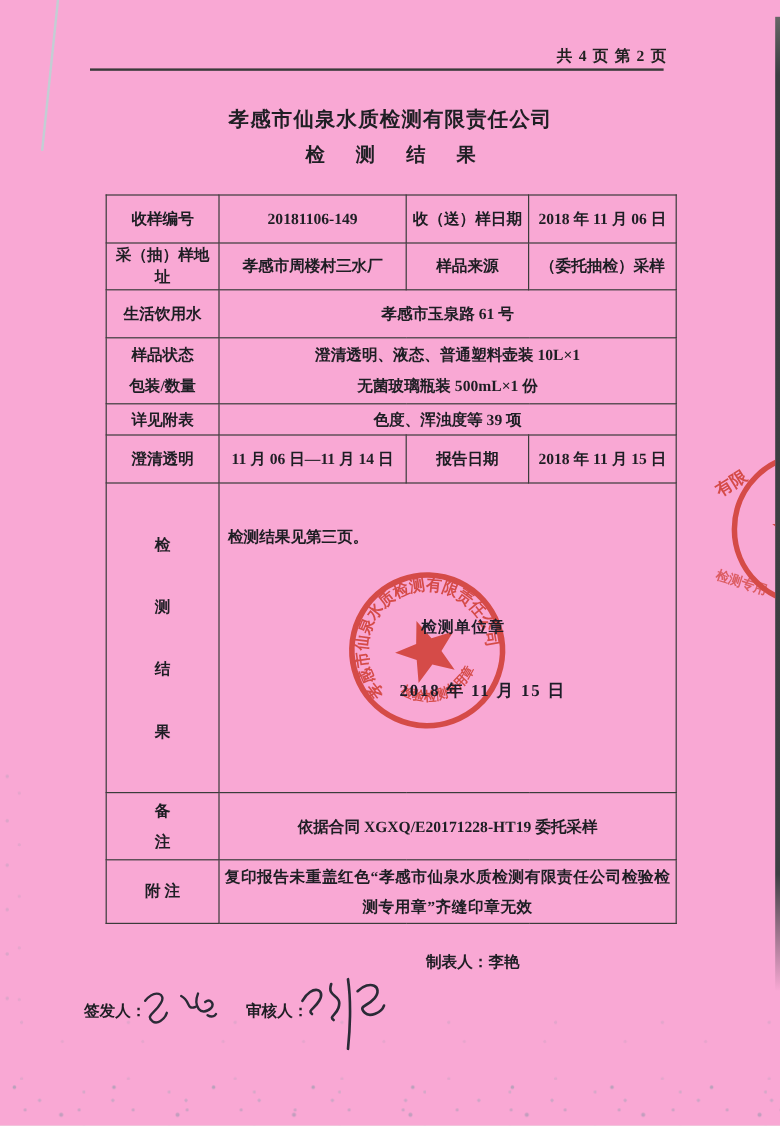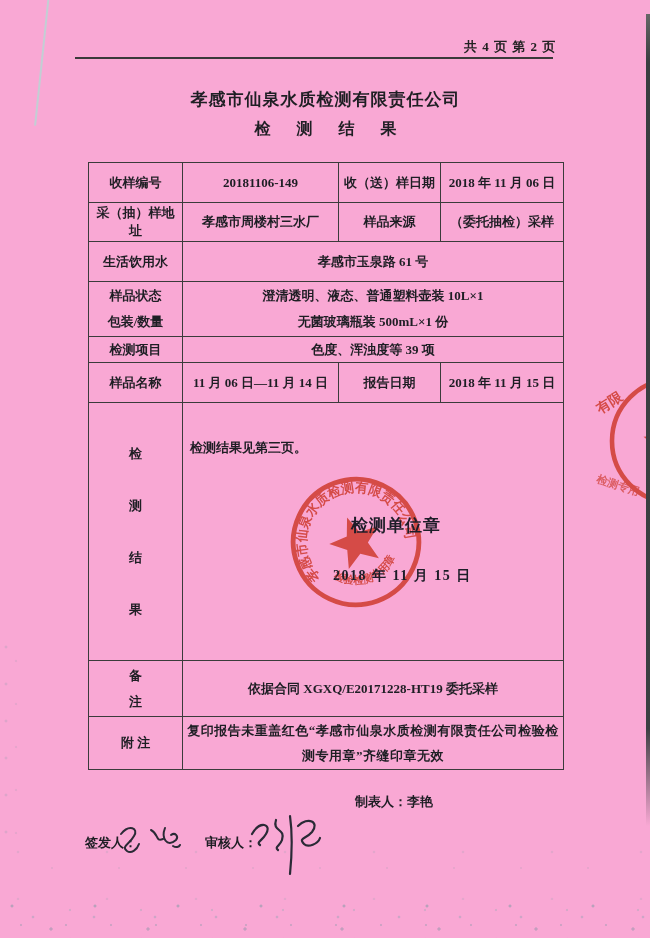--- a/index.html
+++ b/index.html
@@ -48,21 +48,21 @@
   .h27{height:40px} .h26{height:26px} .h55{height:49px} .h56{height:56px} .h258{height:258px}
   td.two-line { line-height:26px;margin-top:40px; }
   td.note-val { text-align:left; padding:4px 8px; line-height:25px; letter-spacing:.5px; }
   td.result-label { vertical-align:middle; }
   .vchars { display:flex; flex-direction:column; align-items:center; justify-content:center; gap:34px; }
   td.result-val { position:relative; padding:0; text-align:left; vertical-align:top;margin-top:48px; }
   .result-text { position:absolute; left:7px; top:36px; font-size:13px; font-weight:bold; }
 
   
   .stamp { position:absolute; left:104px; top:70px; width:138px; height:138px; }
-  .stamp-unit { position:absolute; left:168px; top:111px; font-size:17px; font-weight:bold;
+  .stamp-unit { position:absolute; left:168px; top:111px; font-size:13px; font-weight:bold;
                 color:#1d1d28; letter-spacing:1px; white-space:nowrap; }
   .stamp-date { position:absolute; left:150px; top:164px; font-size:14px; font-weight:bold;
                 color:#1d1d28; letter-spacing:1.5px; white-space:nowrap; }
 
   
   .edge-stamp { position:absolute; left:592px; top:376px; width:54px; height:138px; overflow:hidden; }
 
   
   .footer-label { position:absolute; font-size:13px; font-weight:bold; color:#1e1e24; white-space:nowrap; }
   .sig { position:absolute; }
@@ -115,27 +115,27 @@
         <div>样品状态</div>
         <div>包装/数量</div>
       </td>
       <td colspan="3" class="two-line">
         <div>澄清透明、液态、普通塑料壶装 10L×1</div>
         <div>无菌玻璃瓶装 500mL×1 份</div>
       </td>
     </tr>
 
     <tr class="h26">
-      <td>检测项目</td>
+      <td>详见附表</td>
       <td colspan="3">色度、浑浊度等 39 项</td>
     </tr>
 
 
     <tr class="h27">
-      <td>样品名称</td>
+      <td>澄清透明</td>
       <td>11 月 06 日—11 月 14 日</td>
       <td>报告日期</td>
       <td>2018 年 11 月 15 日</td>
     </tr>
 
 
     <tr class="h258">
       <td class="result-label">
         <div class="vchars">
           <span>检</span>
@@ -184,21 +184,21 @@
 
   <svg class="edge-stamp" viewBox="0 0 54 138">
     <g opacity="0.85">
       <circle cx="82" cy="65" r="62" fill="none" stroke="#cf3b2f" stroke-width="4.6"></circle>
       <polygon fill="#cf3b2f" points="80,40 87.4,59.8 108.5,60.7 92,73.9 97.6,94.3 80,82.6 62.4,94.3 68,73.9 51.5,60.7 72.6,59.8"></polygon>
       <text x="8" y="38" font-size="14" font-weight="bold" fill="#cf3b2f" transform="rotate(-32 8 38)">有限</text>
       <text x="4" y="106" font-size="11" font-weight="bold" fill="#cf3b2f" opacity="0.8" transform="rotate(18 4 106)">检测专用</text>
     </g>
   </svg>
 
-  <div class="footer-label" style="left:85px; top:834px;">签发人：</div>
+  <div class="footer-label" style="left:70px; top:834px;">签发人：</div>
   <svg class="sig" style="left:113px; top:820px;" width="72" height="40" viewBox="0 0 72 40">
     <g fill="none" stroke="#2a2a36" stroke-width="2" stroke-linecap="round">
       <path d="M8 14 C16 4, 26 8, 21 16 C16 25, 8 26, 14 31 C18 34, 24 30, 26 24"></path>
       <path d="M38 10 C46 14, 42 22, 50 19"></path>
       <path d="M52 8 C48 18, 54 28, 63 20 C66 16, 62 12, 58 15"></path>
       <path d="M60 26 C63 28, 66 27, 67 25"></path>
     </g>
   </svg>
 
   <div class="footer-label" style="left:205px; top:834px;">审核人：</div>

